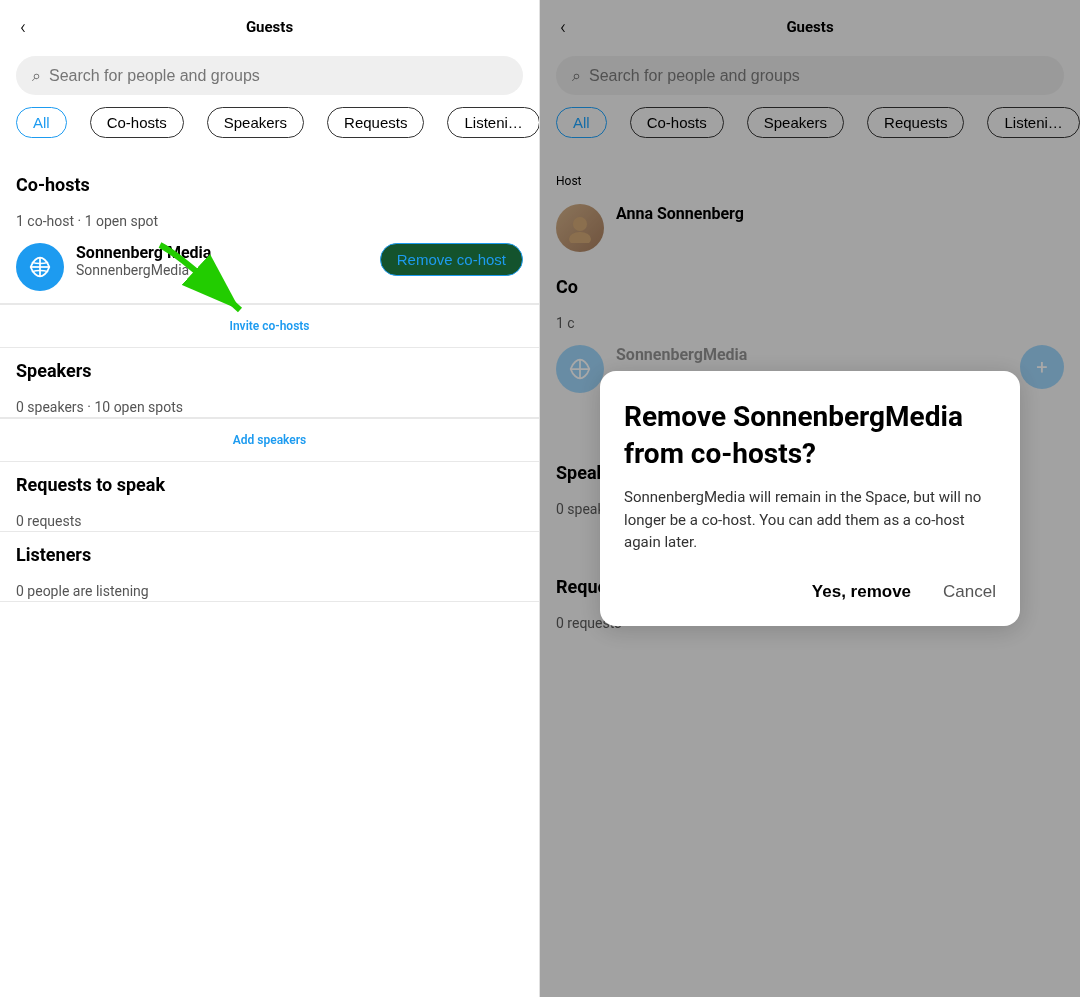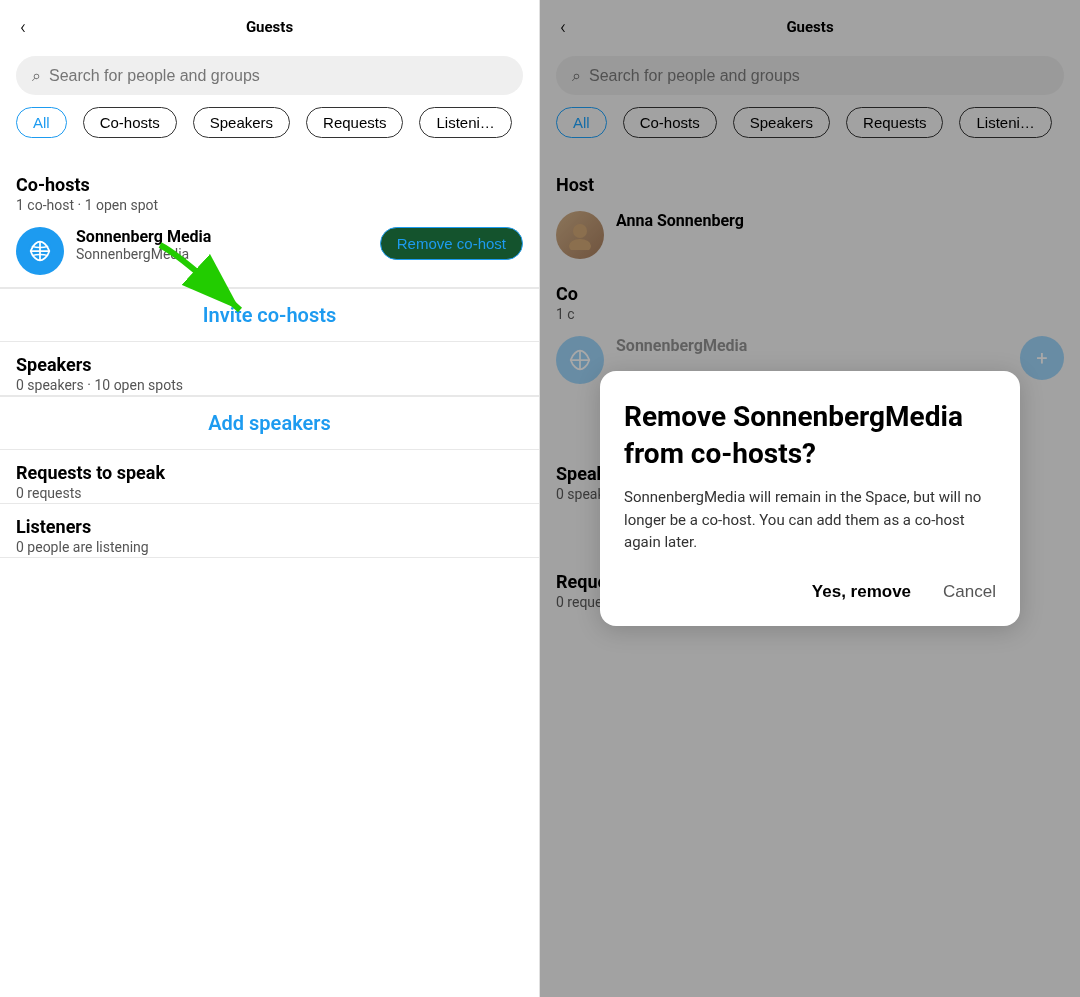--- a/index.html
+++ b/index.html
@@ -80,21 +80,21 @@
       background: transparent;
       font-size: 16px;
       color: #999;
       outline: none;
       width: 100%;
     }
 
     
     .filter-tabs {
       display: flex;
-      gap: 16px;
+      gap: 23px;
       padding: 0 16px 16px;
       overflow-x: auto;
       scrollbar-width: none;
     }
 
     .filter-tabs::-webkit-scrollbar { display: none; }
 
     .filter-tab {
       border: 1.5px solid #333;
       border-radius: 30px;
@@ -132,21 +132,21 @@
 
     .section-title {
       font-size: 18px;
       font-weight: 700;
       color: #000;
     }
 
     .section-subtitle {
       font-size: 14px;
       color: #555;
-      margin-top: 2px;
+      margin-top: 18px;
     }
 
     
     .user-row {
       display: flex;
       align-items: flex-start;
       padding: 12px 16px;
       gap: 12px;
     }
 
@@ -187,37 +187,37 @@
       background: #14532d;
       cursor: pointer;
       white-space: nowrap;
     }
 
     
     .link-btn {
       display: block;
       text-align: center;
       padding: 14px 25px;
-      font-size: 20px;
+      font-size: 12px;
       font-weight: 600;
       color: #1d9bf0;
       cursor: pointer;
       border-top: 1px solid #e8e8e8;
     }
 
     .divider {
       height: 1px;
       background: #e8e8e8;
       margin: 0 0;
     }
 
     
     .host-label {
-      font-size: 18px;
-      font-weight: 700;
+      font-size: 12px;
+      font-weight: 400;
       color: #000;
       padding: 12px 16px 4px;
     }
 
     
     .avatar-anna {
       background: linear-gradient(135deg, #c8a882, #a0785a);
     }
 
     

